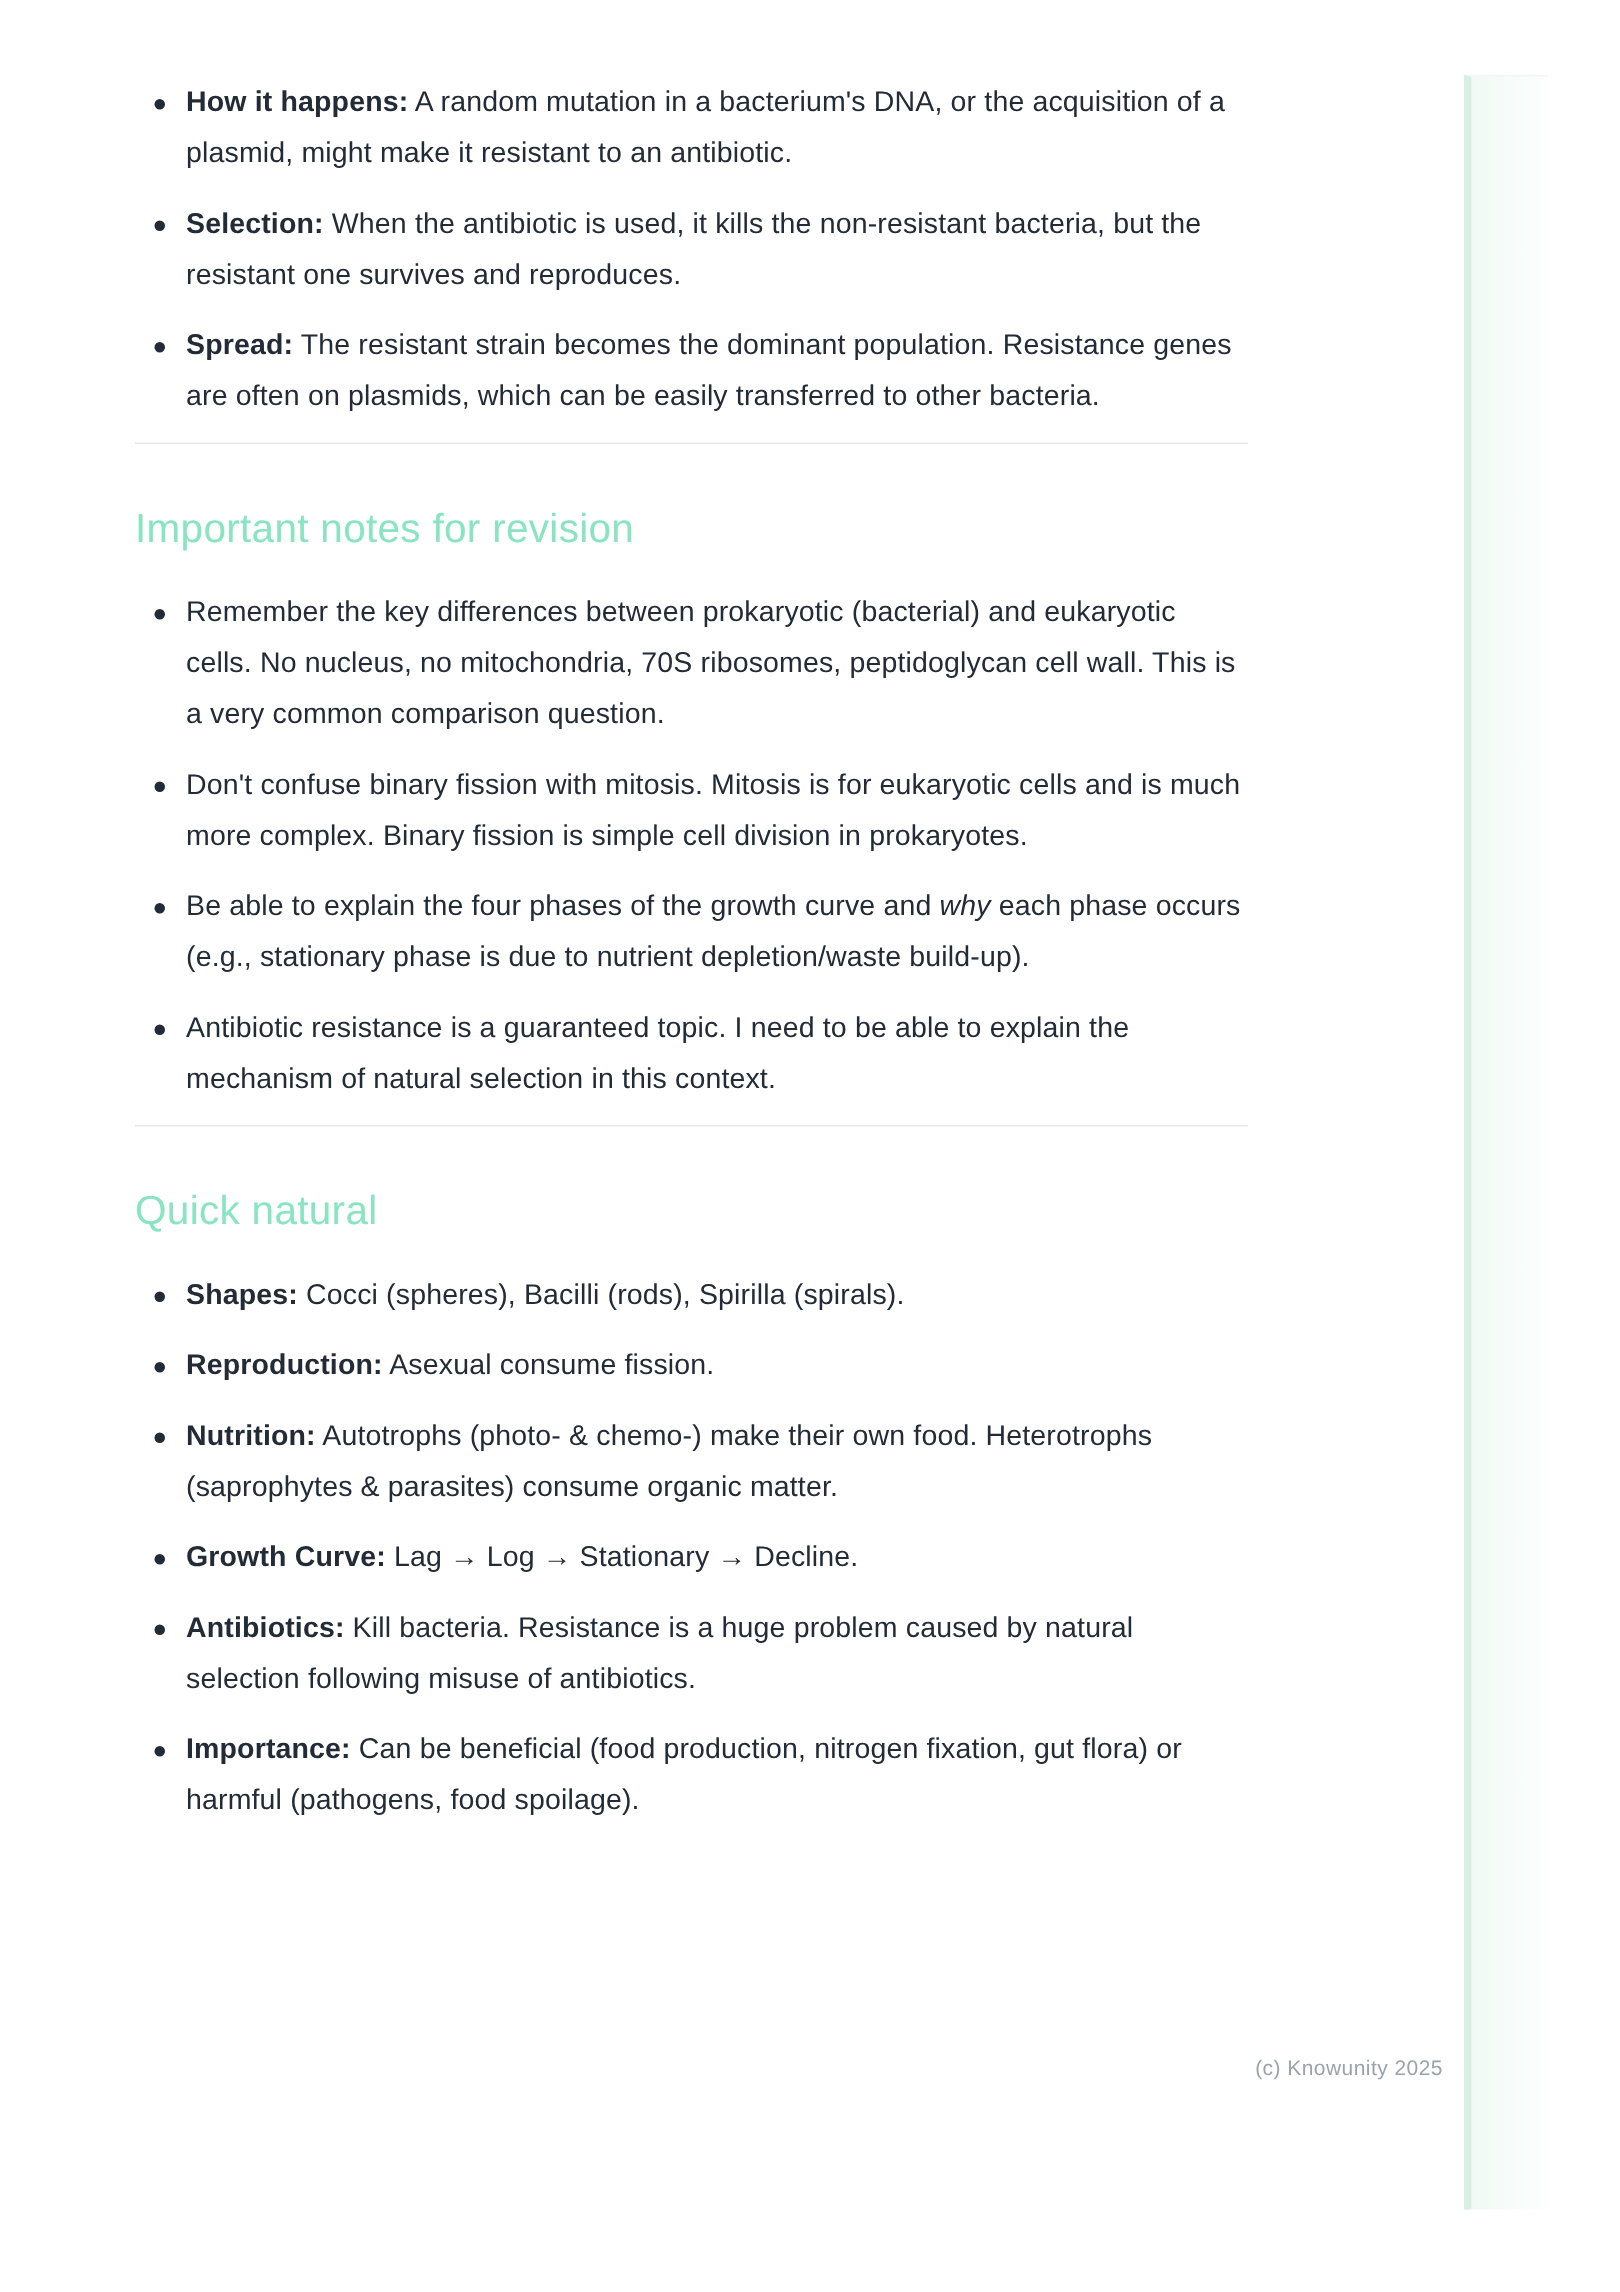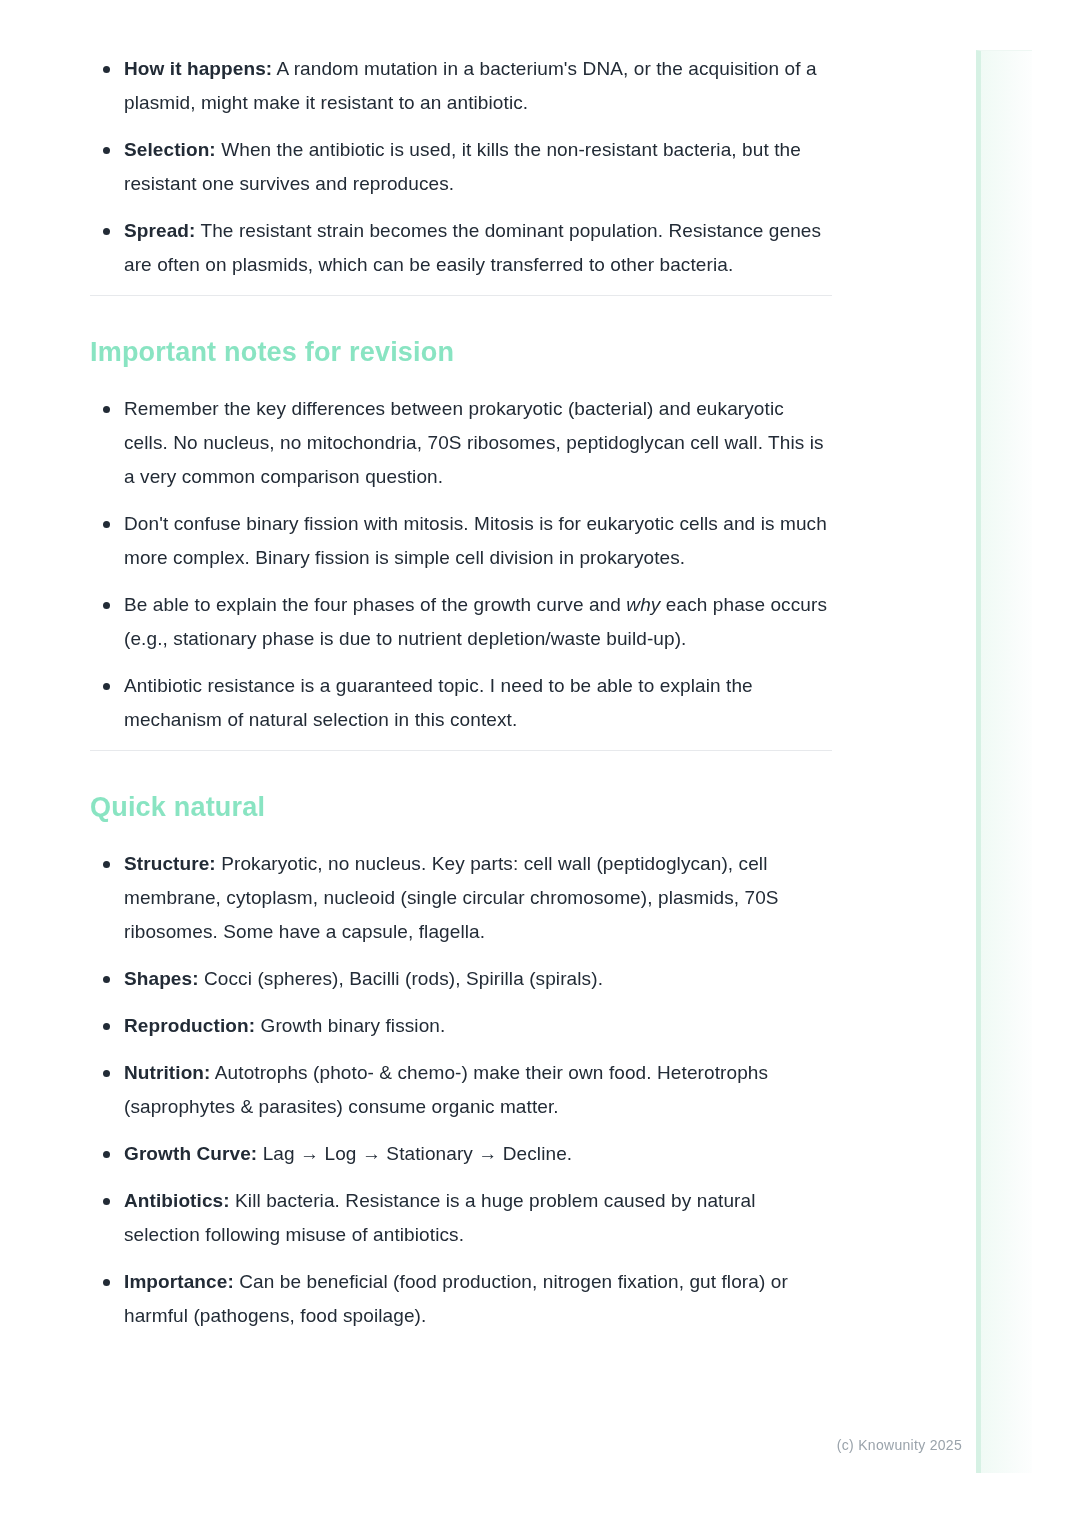--- a/index.html
+++ b/index.html
@@ -52,29 +52,29 @@
   hr.sep {
     border: 0;
     border-top: 1px solid #e7e9ec;
     margin: 13px 0 0 0;
   }
   hr.sep2 { margin-top: 9px; }
 
   h2.mint {
     font-size: 27px;
     line-height: 32px;
-    font-weight: 700;
+    font-weight: 400;
     color: #89e4c2;
     margin: 40px 0 24px 0;
     letter-spacing: 0.2px;
   }
 
   .footer-note {
     position: absolute;
-    top: 1437px;
+    top: 1370px;
     right: 70px;
     font-size: 14px;
     line-height: 16px;
     color: #9aa3ab;
     letter-spacing: 0.3px;
   }
 </style>
 </head>
 <body>
 
@@ -99,23 +99,22 @@
         <li><span>Don't confuse binary fission with mitosis. Mitosis is for eukaryotic cells and is much more complex. Binary fission is simple cell division in prokaryotes.</span></li>
         <li><span>Be able to explain the four phases of the growth curve and </span><span class="i">why</span><span> each phase occurs (e.g., stationary phase is due to nutrient depletion/waste build-up).</span></li>
         <li><span>Antibiotic resistance is a guaranteed topic. I need to be able to explain the mechanism of natural selection in this context.</span></li>
       </ul>
 
     <hr class="sep sep2">
 
     <h2 class="mint">Quick natural</h2>
 
     <ul class="blist">
-        <li><span class="b">Structure:</span><span> Prokaryotic, no nucleus. Key parts: cell wall (peptidoglycan), cell membrane, cytoplasm, nucleoid (single circular chromosome), plasmids, 70S ribosomes. Some have a capsule, flagella.</span></li>
         <li><span class="b">Shapes:</span><span> Cocci (spheres), Bacilli (rods), Spirilla (spirals).</span></li>
-        <li><span class="b">Reproduction:</span><span> Growth binary fission.</span></li>
+        <li><span class="b">Reproduction:</span><span> Asexual consume fission.</span></li>
         <li><span class="b">Nutrition:</span><span> Autotrophs (photo- &amp; chemo-) make their own food. Heterotrophs (saprophytes &amp; parasites) consume organic matter.</span></li>
         <li><span class="b">Growth Curve:</span><span> Lag → Log → Stationary → Decline.</span></li>
         <li><span class="b">Antibiotics:</span><span> Kill bacteria. Resistance is a huge problem caused by natural selection following misuse of antibiotics.</span></li>
         <li><span class="b">Importance:</span><span> Can be beneficial (food production, nitrogen fixation, gut flora) or harmful (pathogens, food spoilage).</span></li>
       </ul>
 
   </main>
 
   <div class="footer-note">(c) Knowunity 2025</div>
 

